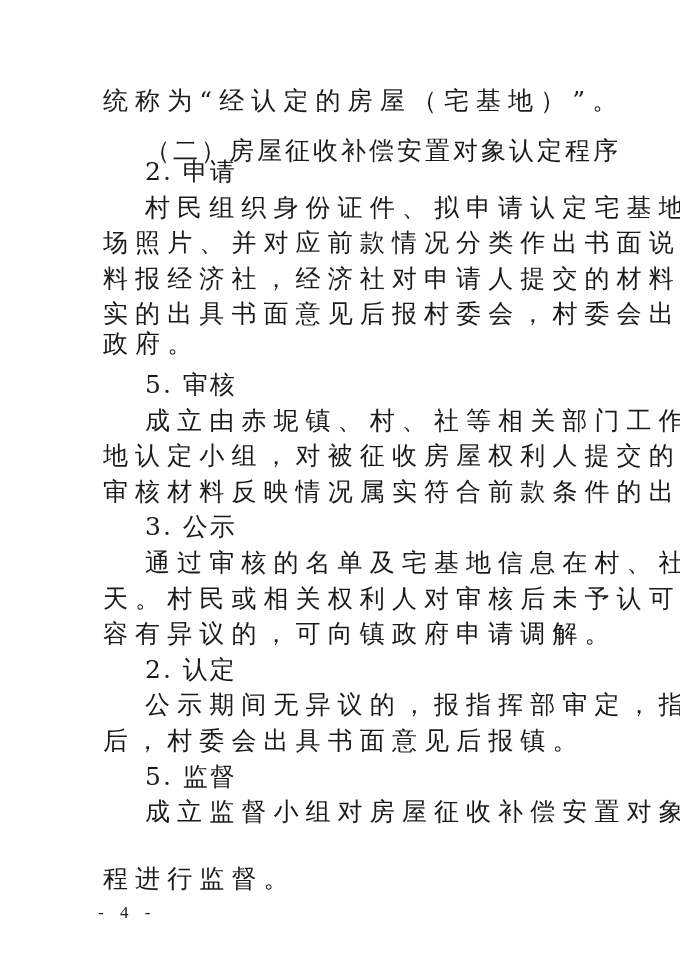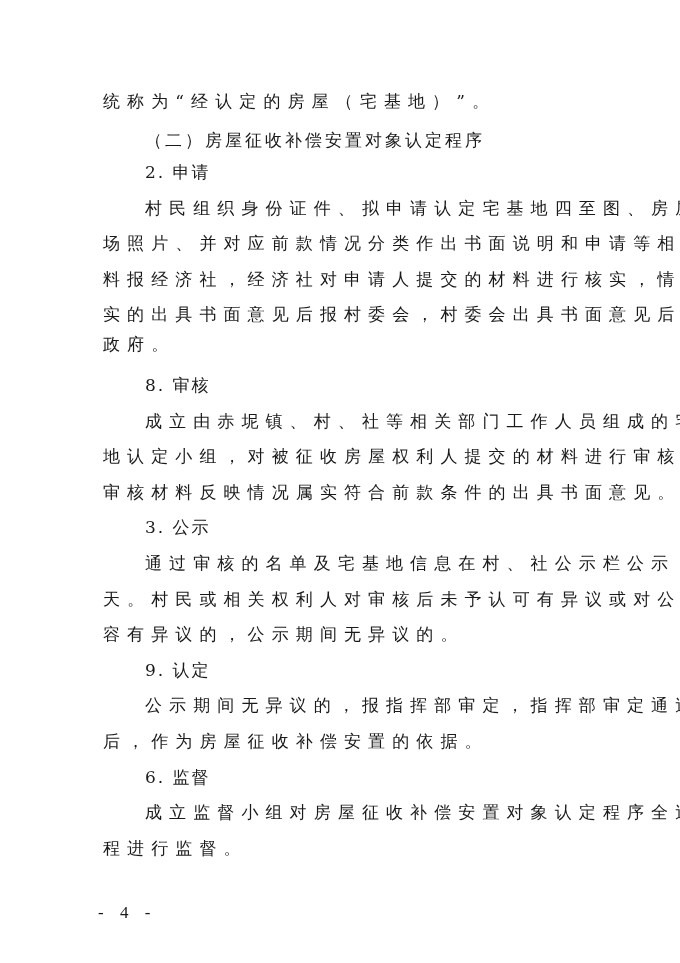--- a/index.html
+++ b/index.html
@@ -1,43 +1,43 @@
 <!DOCTYPE html>
 <html><head>
 <meta charset="utf-8">
 <style>
   html, body { margin:0; padding:0; }
   body { width:680px; height:963px; background:#ffffff; position:relative; overflow:hidden;
          font-family: "DejaVu Serif", "Liberation Serif", serif; color:#1a1a1a; }
-  .line { position:absolute; left:103px; white-space:nowrap; font-size:17px; letter-spacing:7.1px; line-height:26px; }
+  .line { position:absolute; left:103px; white-space:nowrap; font-size:25px; letter-spacing:7.1px; line-height:26px; }
   .indent { left:145px; }
   .heading { left:145px; letter-spacing:3px; }
   .pagenum { position:absolute; left:98px; top:903px; font-size:17px; letter-spacing:6px; font-family:"Liberation Serif", serif; }
 </style>
 </head>
 <body>
 
 <div>
   <div class="line" style="top:88px">统称为“经认定的房屋（宅基地）”。</div>
-  <div class="line heading" style="top:127px">（二）房屋征收补偿安置对象认定程序</div>
+  <div class="line heading" style="top:138px">（二）房屋征收补偿安置对象认定程序</div>
   <div class="line indent" style="top:159px;letter-spacing:2px">2. 申请</div>
   <div class="line indent" style="top:195px">村民组织身份证件、拟申请认定宅基地四至图、房屋现</div>
   <div class="line" style="top:230px">场照片、并对应前款情况分类作出书面说明和申请等相关材</div>
   <div class="line" style="top:266px">料报经济社，经济社对申请人提交的材料进行核实，情况属</div>
   <div class="line" style="top:301px">实的出具书面意见后报村委会，村委会出具书面意见后报镇</div>
   <div class="line" style="top:331px">政府。</div>
-  <div class="line indent" style="top:372px;letter-spacing:2px">8. 审核</div>
+  <div class="line indent" style="top:372px;letter-spacing:2px">5. 审核</div>
   <div class="line indent" style="top:408px">成立由赤坭镇、村、社等相关部门工作人员组成的宅基</div>
   <div class="line" style="top:443px">地认定小组，对被征收房屋权利人提交的材料进行审核，经</div>
   <div class="line" style="top:479px">审核材料反映情况属实符合前款条件的出具书面意见。</div>
   <div class="line indent" style="top:514px;letter-spacing:2px">3. 公示</div>
   <div class="line indent" style="top:550px">通过审核的名单及宅基地信息在村、社公示栏公示 5</div>
   <div class="line" style="top:586px">天。村民或相关权利人对审核后未予认可有异议或对公示内</div>
-  <div class="line" style="top:621px">容有异议的，公示期间无异议的。</div>
-  <div class="line indent" style="top:657px;letter-spacing:2px">9. 认定</div>
+  <div class="line" style="top:621px">容有异议的，可向镇政府申请调解。</div>
+  <div class="line indent" style="top:657px;letter-spacing:2px">2. 认定</div>
   <div class="line indent" style="top:692px">公示期间无异议的，报指挥部审定，指挥部审定通过</div>
-  <div class="line" style="top:728px">后，作为房屋征收补偿安置的依据。</div>
-  <div class="line indent" style="top:764px;letter-spacing:2px">6. 监督</div>
+  <div class="line" style="top:728px">后，村委会出具书面意见后报镇。</div>
+  <div class="line indent" style="top:764px;letter-spacing:2px">5. 监督</div>
   <div class="line indent" style="top:799px">成立监督小组对房屋征收补偿安置对象认定程序全过</div>
-  <div class="line" style="top:835px">程进行监督。</div>
+  <div class="line" style="top:866px">程进行监督。</div>
 
   <div class="pagenum">- 4 -</div>
 </div>
 
 </body></html>

